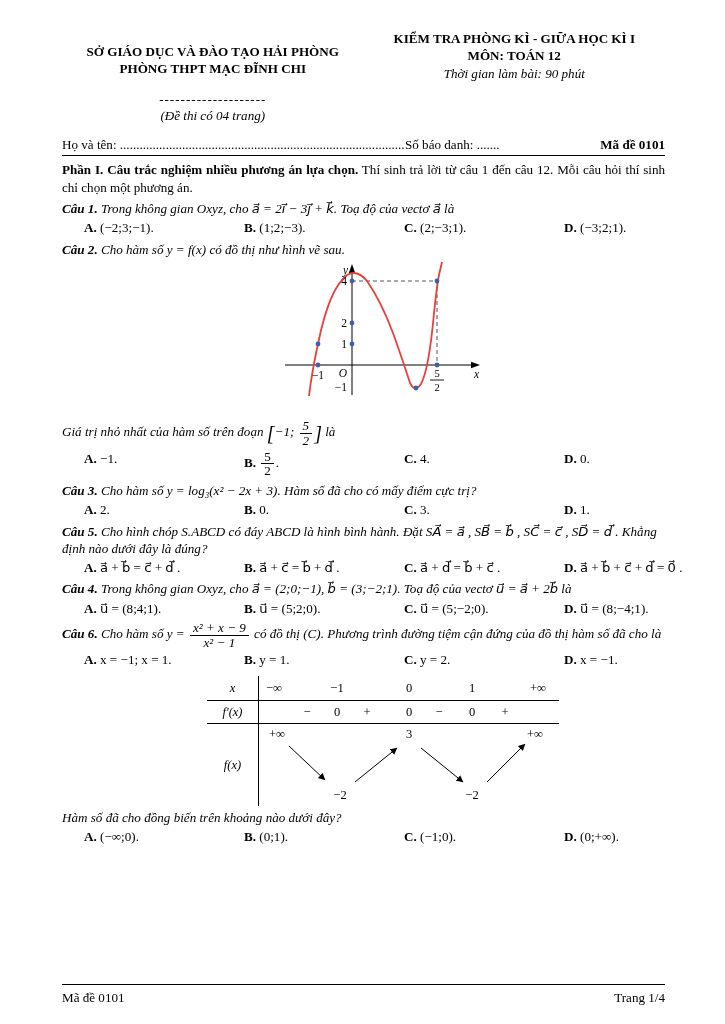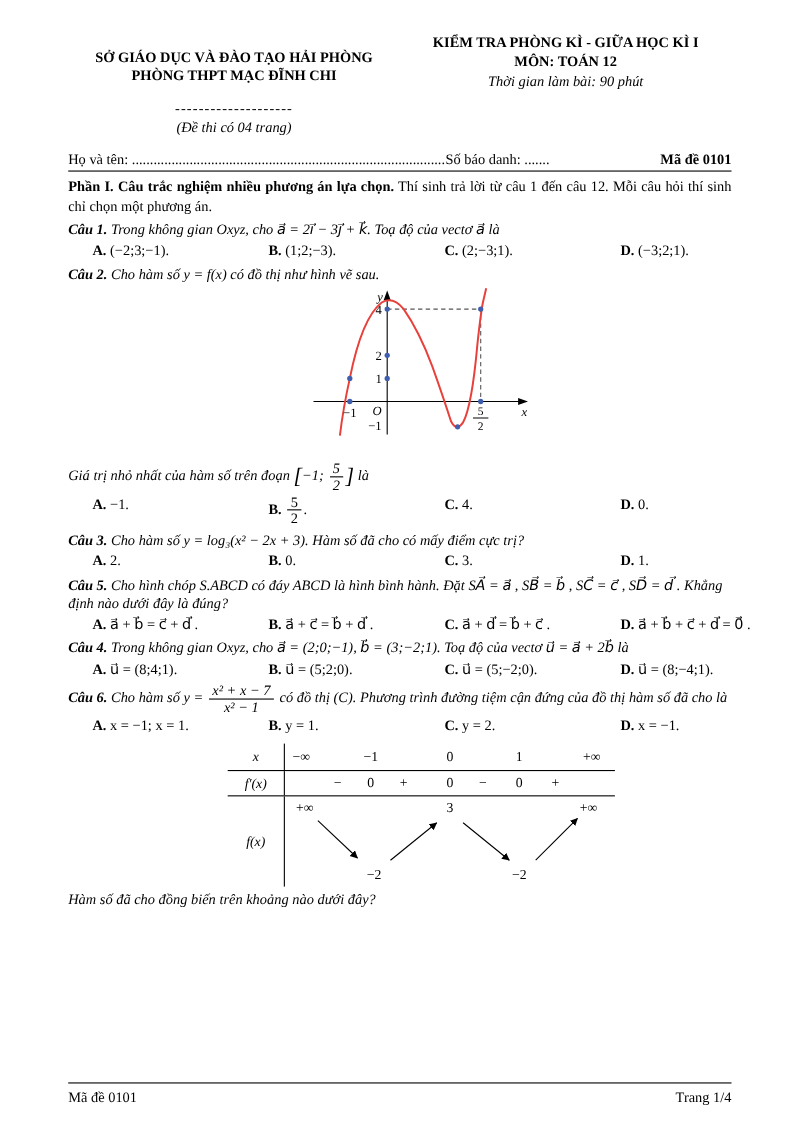--- a/index.html
+++ b/index.html
@@ -165,21 +165,21 @@
     <div class="opts">
       <span class="opt"><span class="b">A.</span> <span>u⃗ = (8;4;1).</span></span>
       <span class="opt"><span class="b">B.</span> <span>u⃗ = (5;2;0).</span></span>
       <span class="opt"><span class="b">C.</span> <span>u⃗ = (5;−2;0).</span></span>
       <span class="opt"><span class="b">D.</span> <span>u⃗ = (8;−4;1).</span></span>
     </div>
   </div>
 
   <div class="q">
     <p class="stem"><span class="b">Câu 6.</span><span> Cho hàm số y = </span><span class="frac">
-          <span class="fnum">x² + x − 7</span>
+          <span class="fnum">x² + x − 9</span>
           <span class="fden">x² − 1</span>
         </span><span> có đồ thị (C). Phương trình đường tiệm cận đứng của đồ thị hàm số đã cho là</span></p>
     <div class="opts">
       <span class="opt"><span class="b">A.</span> <span>x = −1; x = 1.</span></span>
       <span class="opt"><span class="b">B.</span> <span>y = 1.</span></span>
       <span class="opt"><span class="b">C.</span> <span>y = 2.</span></span>
       <span class="opt"><span class="b">D.</span> <span>x = −1.</span></span>
     </div>
   </div>
 
@@ -225,20 +225,26 @@
           <span class="cf0">+∞</span>
           <span class="cf1">−2</span>
           <span class="cf2">3</span>
           <span class="cf3">−2</span>
           <span class="cf4">+∞</span>
         </div>
       </div>
     </div>
 
     <p class="stem">Hàm số đã cho đồng biến trên khoảng nào dưới đây?</p>
+    <div class="opts">
+      <span class="opt"><span class="b">A.</span> <span>(−∞;0).</span></span>
+      <span class="opt"><span class="b">B.</span> <span>(0;1).</span></span>
+      <span class="opt"><span class="b">C.</span> <span>(−1;0).</span></span>
+      <span class="opt"><span class="b">D.</span> <span>(0;+∞).</span></span>
+    </div>
   </div>
 
   <div class="footer">
     <span>Mã đề 0101</span>
     <span>Trang 1/4</span>
   </div>
 
 </div>
 
 </body></html>

